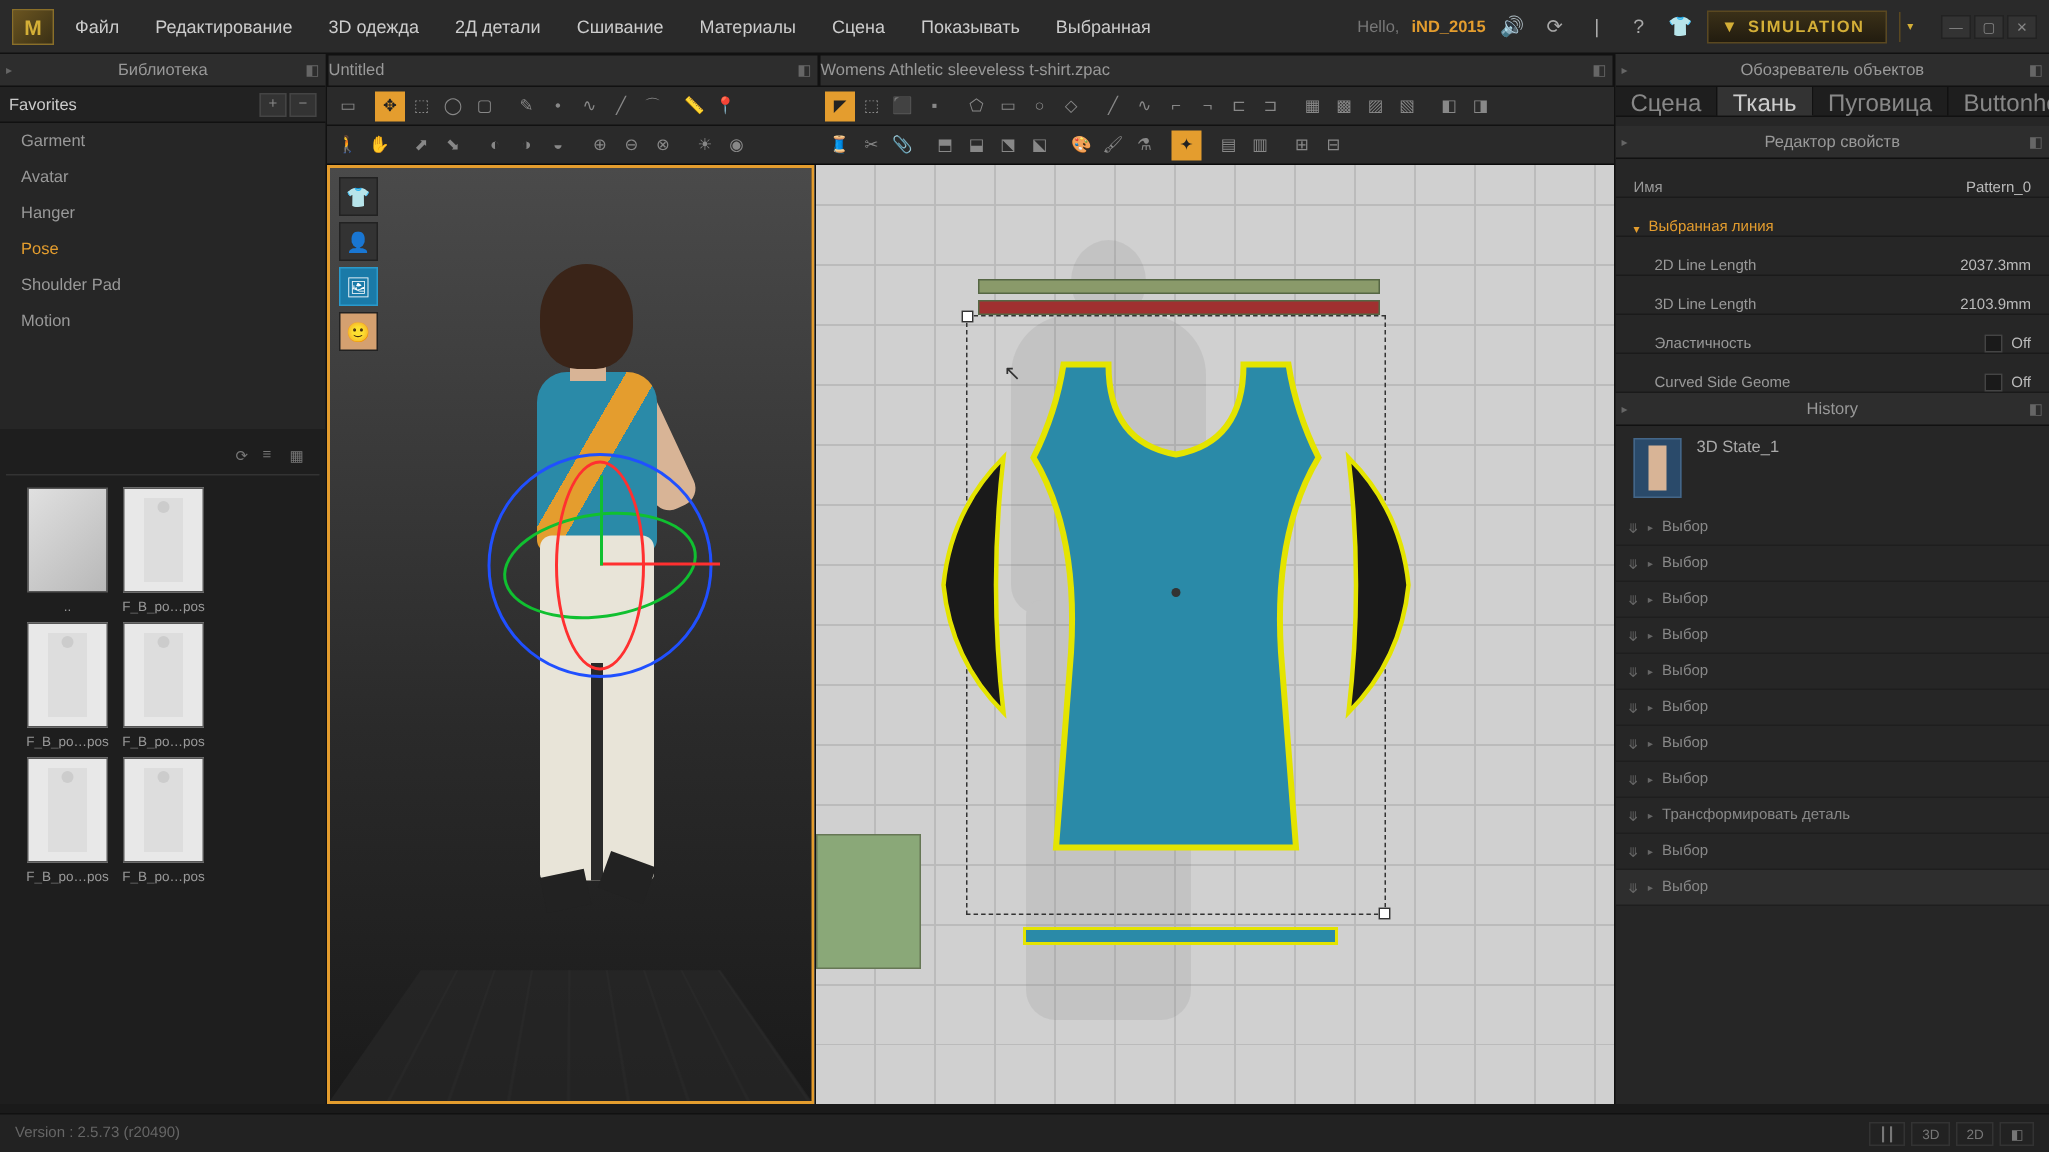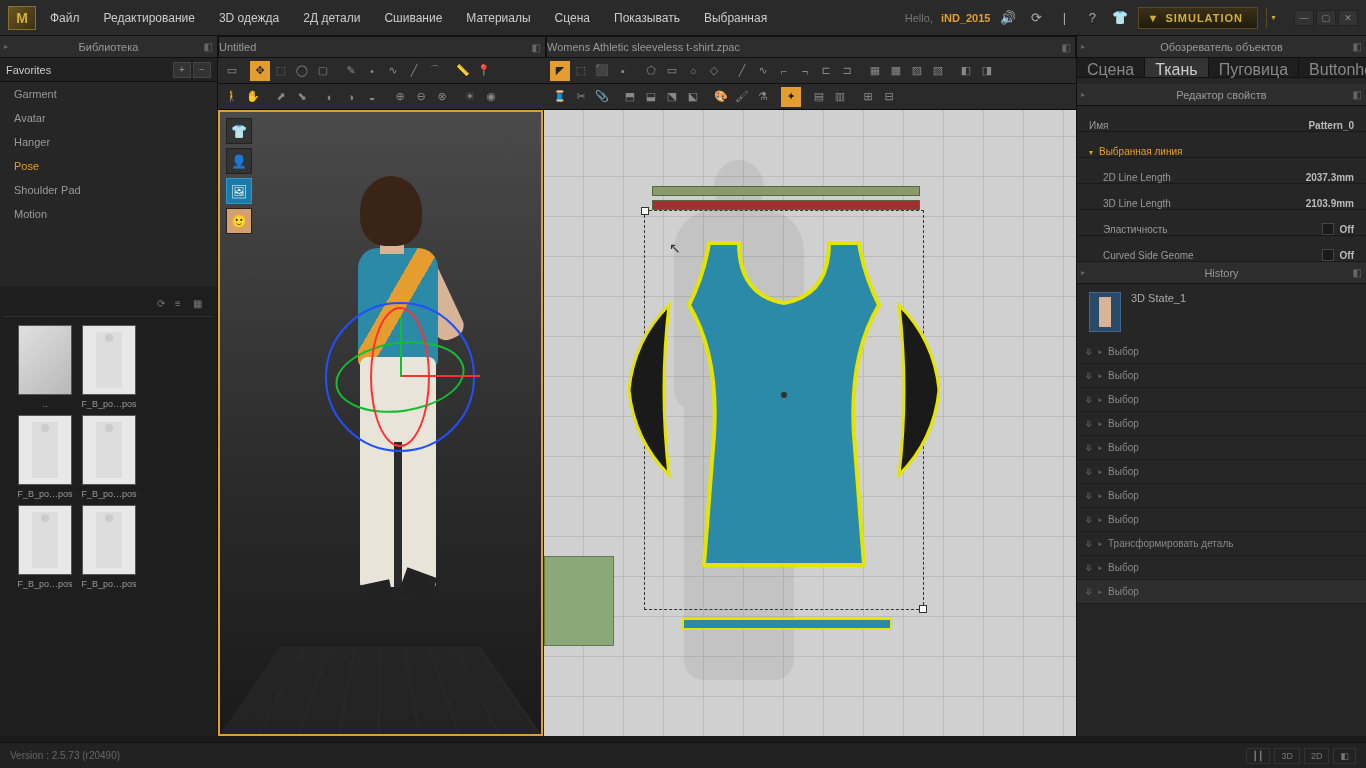--- a/index.html
+++ b/index.html
@@ -99,21 +99,21 @@
 .strip-bot { top:508px; background:#2a8aa8; border:2px solid #e4e400; left:138px; width:210px; height:12px; }
 .green-rect { position:absolute; left:0; bottom:90px; width:70px; height:90px; background:#8aa878; border:1px solid #667755; }
 
 
 .right-panel { width:290px; background:#262626; border-left:1px solid #111; display:flex; flex-direction:column; overflow:hidden; }
 .obj-tabs { display:flex; height:20px; background:#1e1e1e; border-bottom:1px solid #111; }
 .obj-tab { padding:3px 10px; color:#888; font-size:16px; cursor:pointer; border-right:1px solid #111; }
 .obj-tab.active { background:#333; color:#ccc; }
 .prop-row { display:flex; align-items:flex-end; height:26px; padding:0 12px; border-bottom:1px solid #1a1a1a; font-size:10px; }
 .prop-row .k { flex:1; color:#999; }
-.prop-row .v { color:#bbb;font-weight:bold; }
+.prop-row .v { color:#bbb; }
 .prop-row.section { color:#e49d2e; }
 .prop-row.section .tri { margin-right:6px; font-size:8px; }
 .prop-row .chk { width:12px; height:12px; background:#1a1a1a; border:1px solid #444; margin-right:6px; }
 .state-box { display:flex; align-items:flex-start; gap:10px; padding:8px 12px; }
 .state-thumb { width:32px; height:40px; background:#2a4a6a; border:1px solid #446688; display:flex; align-items:center; justify-content:center; }
 .state-fig { width:12px; height:30px; background:#d8b496; }
 .hist-item { display:flex; align-items:center; height:24px; padding:0 8px; border-bottom:1px solid #1e1e1e; font-size:10px; color:#888; cursor:pointer; gap:6px; }
 .hist-item .arr { font-size:9px; color:#666; }
 .hist-item .tri2 { font-size:7px; color:#666; }
 .hist-item.last { background:#2e2e2e; }

